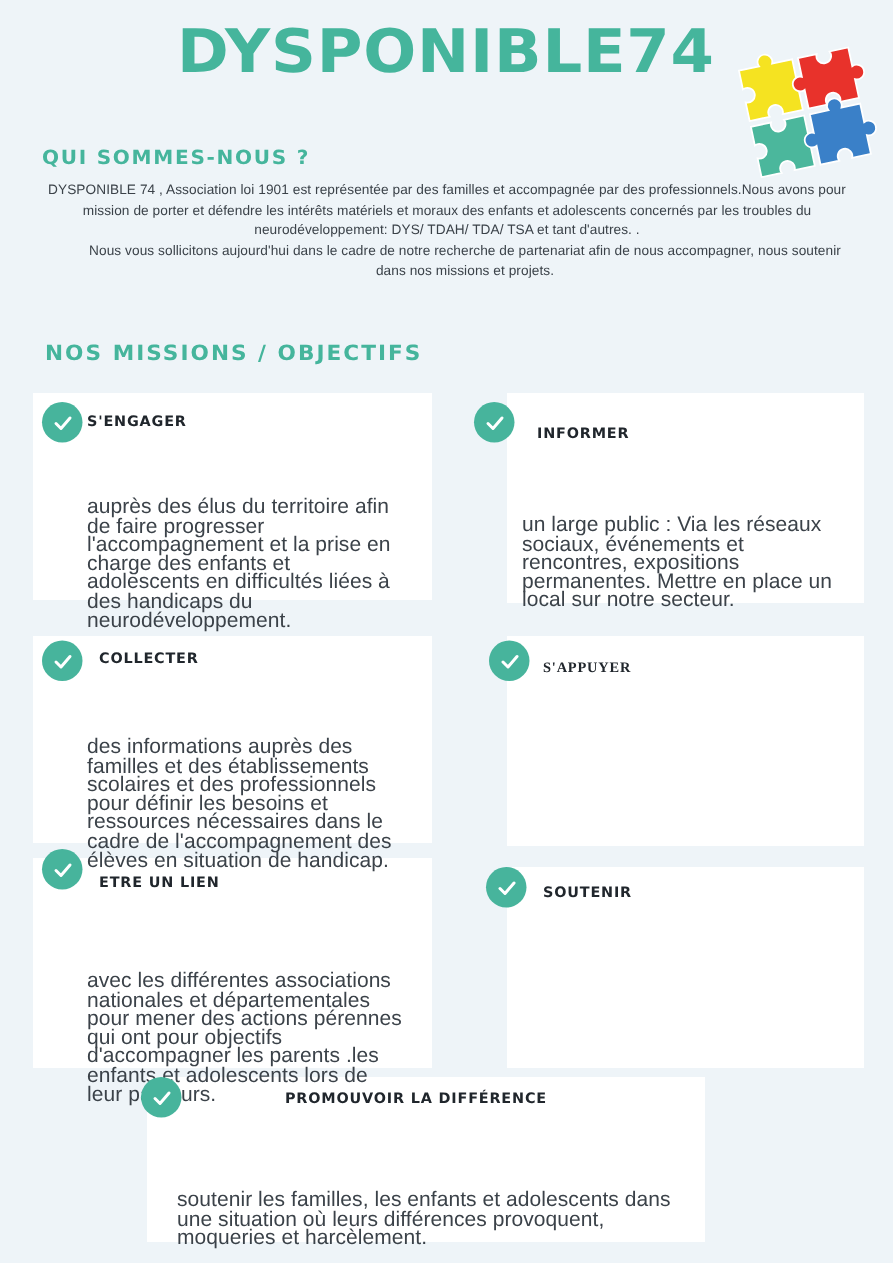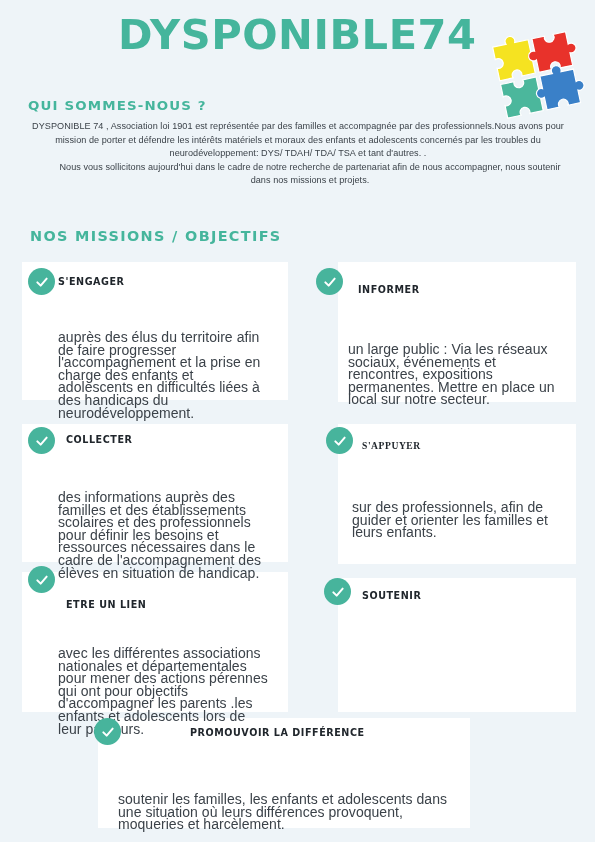--- a/index.html
+++ b/index.html
@@ -192,29 +192,28 @@
   <div class="card-title" style="left:66px; top:434px;">COLLECTER</div>
   <div class="card-body" style="left:58px; top:450px; width:212px;">des informations auprès des familles et des établissements scolaires et des professionnels pour définir les besoins et ressources nécessaires dans le cadre de l'accompagnement des élèves en situation de handicap.</div>
 
   <div id="card-appuyer" class="card"></div>
   <div class="card-badge" style="left:326px; top:427px;">
     <svg viewBox="0 0 24 24">
         <path fill="none" stroke="#ffffff" stroke-width="3" stroke-linecap="round" stroke-linejoin="round" d="M5 12.5 L10 17.5 L19 7"></path>
       </svg>
   </div>
   <div class="card-title" style="left:362px; top:440px;font-family:Liberation Serif, serif;">S'APPUYER</div>
-  <div class="card-body" style="left:352px; top:460px; width:212px;">sur des professionnels, afin de guider et orienter les familles et leurs enfants.</div>
 
   <div id="card-lien" class="card"></div>
   <div class="card-badge" style="left:28px; top:566px;">
     <svg viewBox="0 0 24 24">
         <path fill="none" stroke="#ffffff" stroke-width="3" stroke-linecap="round" stroke-linejoin="round" d="M5 12.5 L10 17.5 L19 7"></path>
       </svg>
   </div>
-  <div class="card-title" style="left:66px; top:583px;margin-top:16px;">ETRE UN LIEN</div>
+  <div class="card-title" style="left:66px; top:583px;">ETRE UN LIEN</div>
   <div class="card-body" style="left:58px; top:606px; width:212px;">avec les différentes associations nationales et départementales pour mener des actions pérennes qui ont pour objectifs d'accompagner les parents .les enfants et adolescents lors de leur parcours.</div>
 
   <div id="card-soutenir" class="card"></div>
   <div class="card-badge" style="left:324px; top:578px;">
     <svg viewBox="0 0 24 24">
         <path fill="none" stroke="#ffffff" stroke-width="3" stroke-linecap="round" stroke-linejoin="round" d="M5 12.5 L10 17.5 L19 7"></path>
       </svg>
   </div>
   <div class="card-title" style="left:362px; top:590px;">SOUTENIR</div>
 

